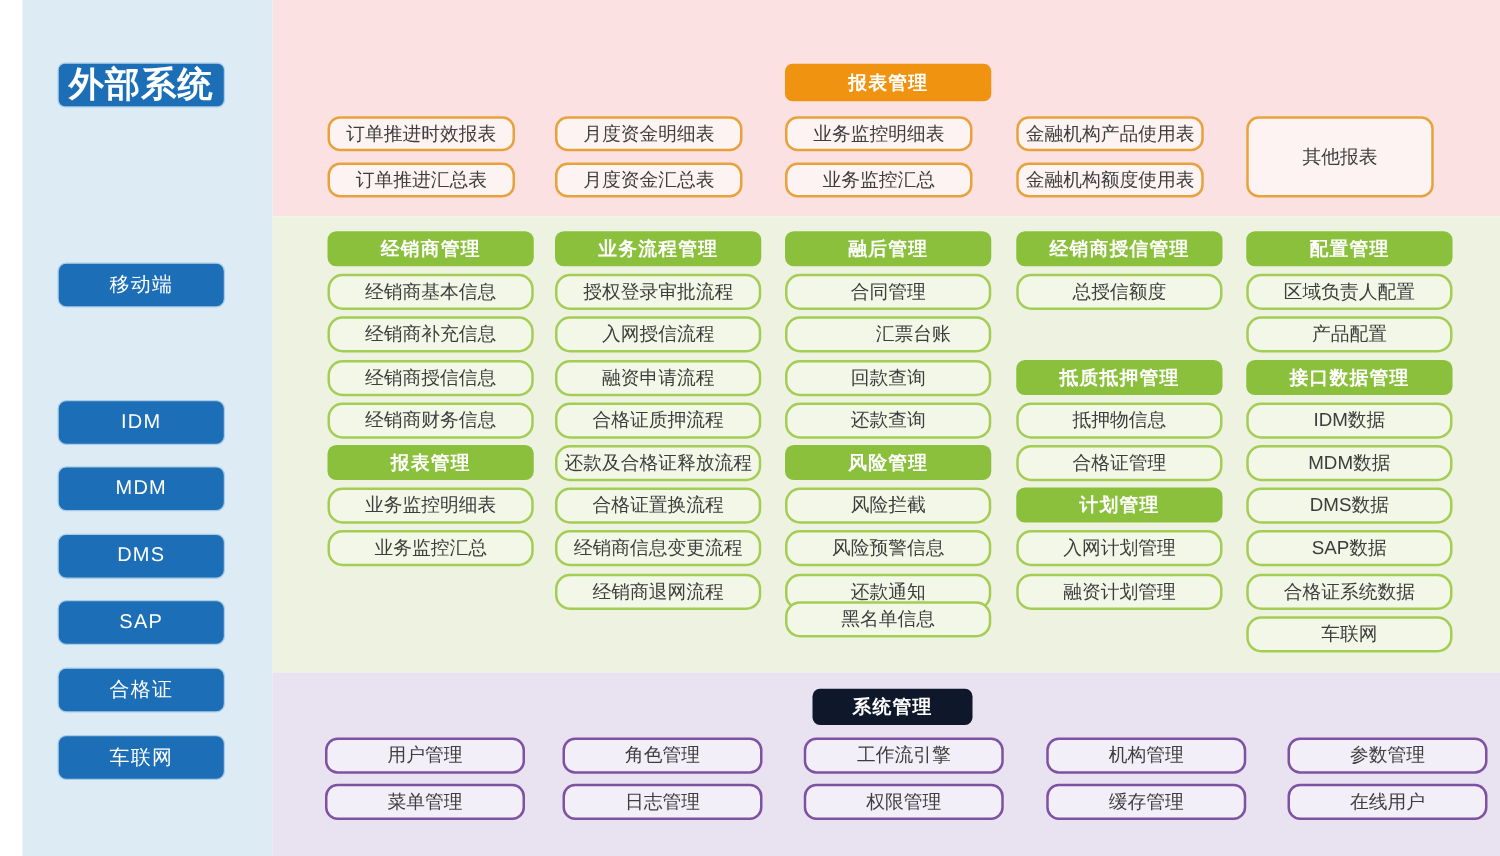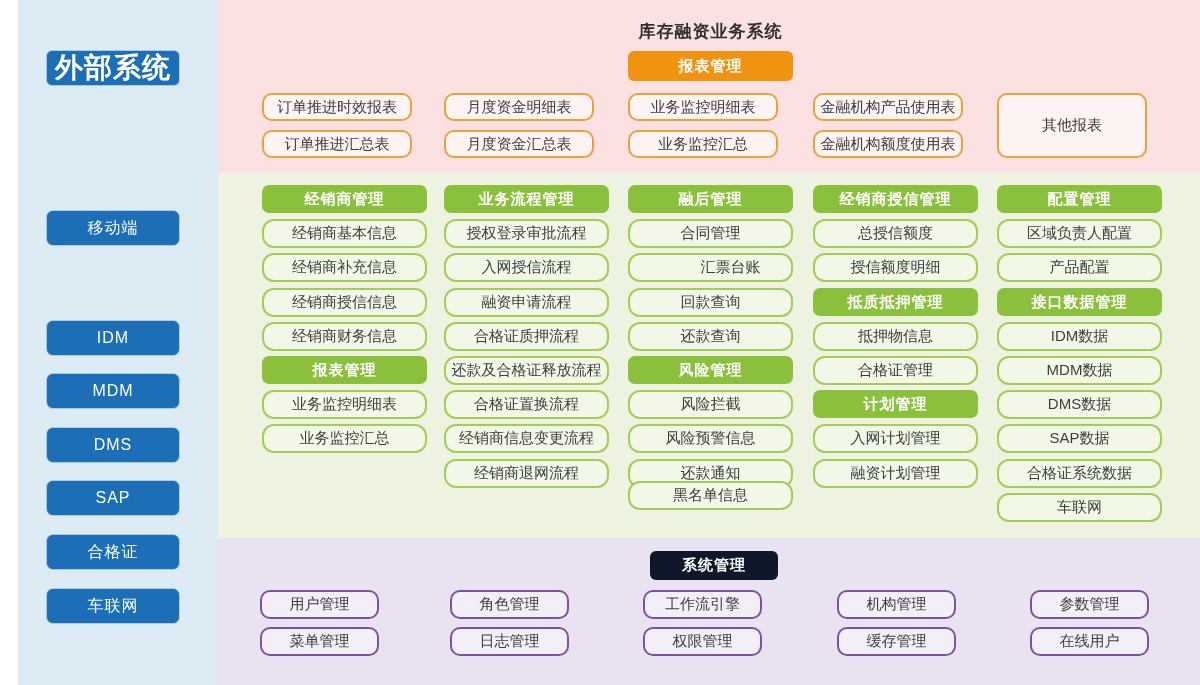--- a/index.html
+++ b/index.html
@@ -56,21 +56,21 @@
   }
   .mod-item {
     position:absolute; left:0; width:165px; height:29px;
     background:#f3f7e7; border:2px solid #a4cd55; border-radius:12px;
     color:#3d3d3d; font-size:15px;
     display:flex; align-items:center; justify-content:center; white-space:nowrap;
   }
 
   
   .sys-item {
-    position:absolute; width:119px; height:29px;
+    position:absolute; width:160px; height:29px;
     background:#f3eff8; border:2px solid #7f51a3; border-radius:10px;
     color:#3d3d3d; font-size:15px;
     display:flex; align-items:center; justify-content:center; white-space:nowrap;
   }
 </style>
 </head>
 <body>
 
 <div class="stage">
 
@@ -80,21 +80,20 @@
   <div class="side-btn" style="top: 210px;">移动端</div>
       <div class="side-btn" style="top: 320px;">IDM</div>
       <div class="side-btn" style="top: 373px;">MDM</div>
       <div class="side-btn" style="top: 427px;">DMS</div>
       <div class="side-btn" style="top: 480px;">SAP</div>
       <div class="side-btn" style="top: 534px;">合格证</div>
       <div class="side-btn" style="top: 588px;">车联网</div>
     </aside>
 
   <section class="panel pink">
-    <div class="main-title">库存融资业务系统</div>
     <div class="hdr orange">报表管理</div>
     <div class="report-box tall">其他报表</div>
 
   <div class="report-box" style="top: 93px; left: 44px;">订单推进时效报表</div>
       <div class="report-box" style="top: 93px; left: 226px;">月度资金明细表</div>
       <div class="report-box" style="top: 93px; left: 410px;">业务监控明细表</div>
       <div class="report-box" style="top: 93px; left: 595px;">金融机构产品使用表</div>
       <div class="report-box" style="top: 130px; left: 44px;">订单推进汇总表</div>
       <div class="report-box" style="top: 130px; left: 226px;">月度资金汇总表</div>
       <div class="report-box" style="top: 130px; left: 410px;">业务监控汇总</div>
@@ -131,21 +130,20 @@
         <div class="mod-item" style="top: 149px;">还款查询</div>
         <div class="mod-header" style="top: 183px;">风险管理</div>
         <div class="mod-item" style="top: 217px;">风险拦截</div>
         <div class="mod-item" style="top: 251px;">风险预警信息</div>
         <div class="mod-item" style="top: 286px;">还款通知</div>
         <div class="mod-item" style="top: 308px;">黑名单信息</div>
       </div>
     <div class="mod-col c3">
         <div class="mod-header" style="top: 12px;">经销商授信管理</div>
         <div class="mod-item" style="top: 46px;">总授信额度</div>
-        <div class="mod-item" style="top: 80px;">授信额度明细</div>
         <div class="mod-header" style="top: 115px;">抵质抵押管理</div>
         <div class="mod-item" style="top: 149px;">抵押物信息</div>
         <div class="mod-item" style="top: 183px;">合格证管理</div>
         <div class="mod-header" style="top: 217px;">计划管理</div>
         <div class="mod-item" style="top: 251px;">入网计划管理</div>
         <div class="mod-item" style="top: 286px;">融资计划管理</div>
       </div>
     <div class="mod-col c4">
         <div class="mod-header" style="top: 12px;">配置管理</div>
         <div class="mod-item" style="top: 46px;">区域负责人配置</div>

